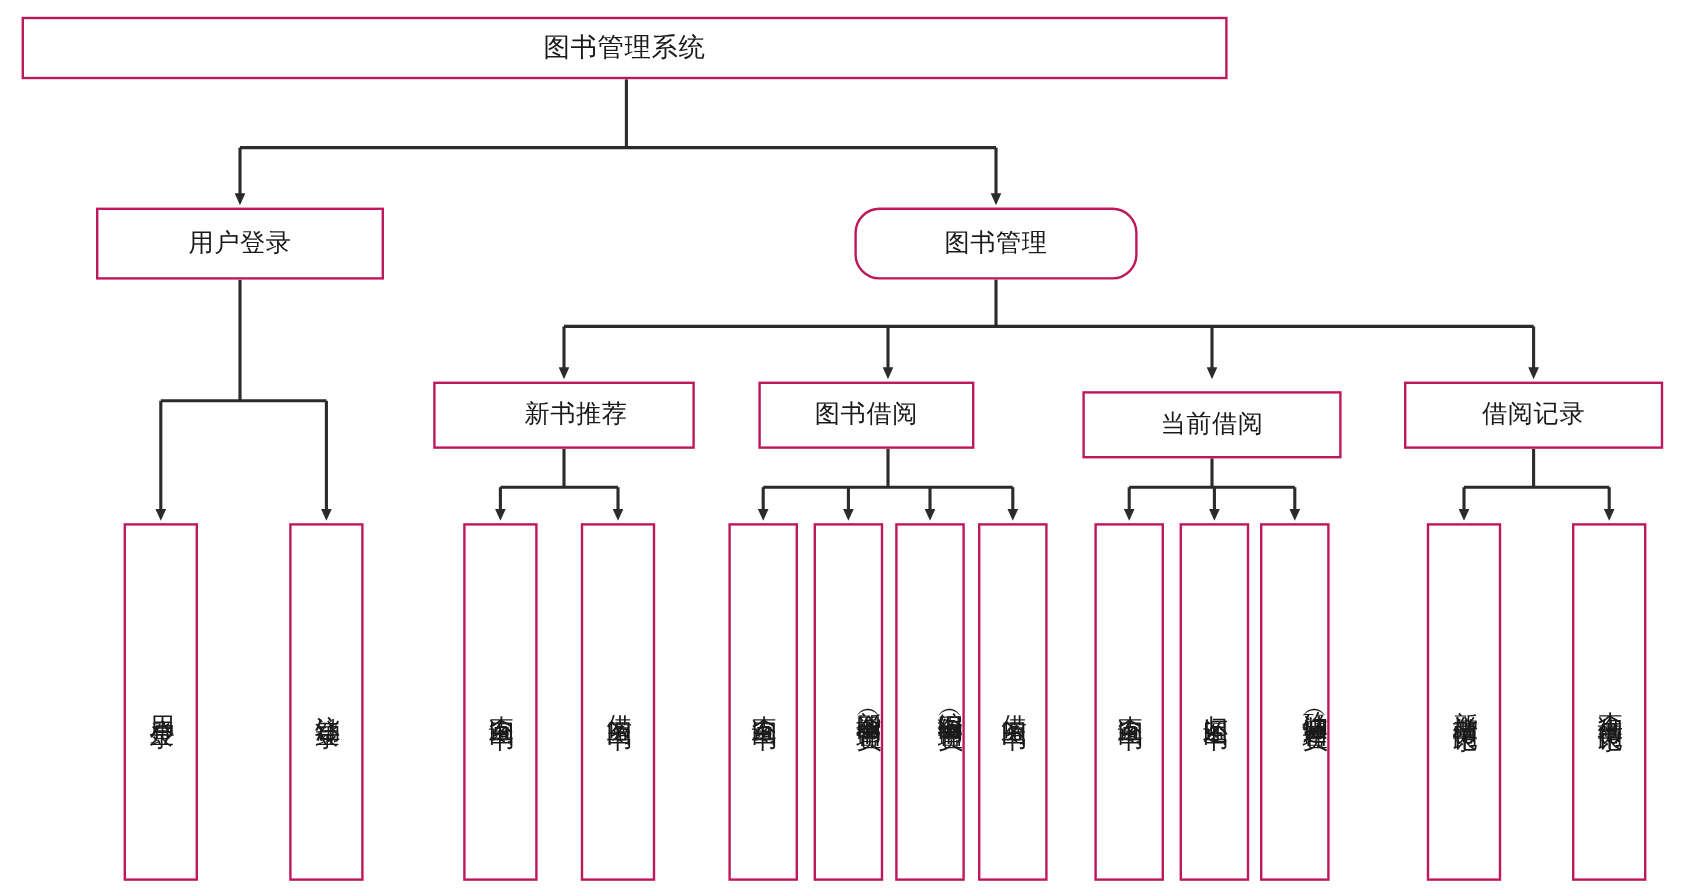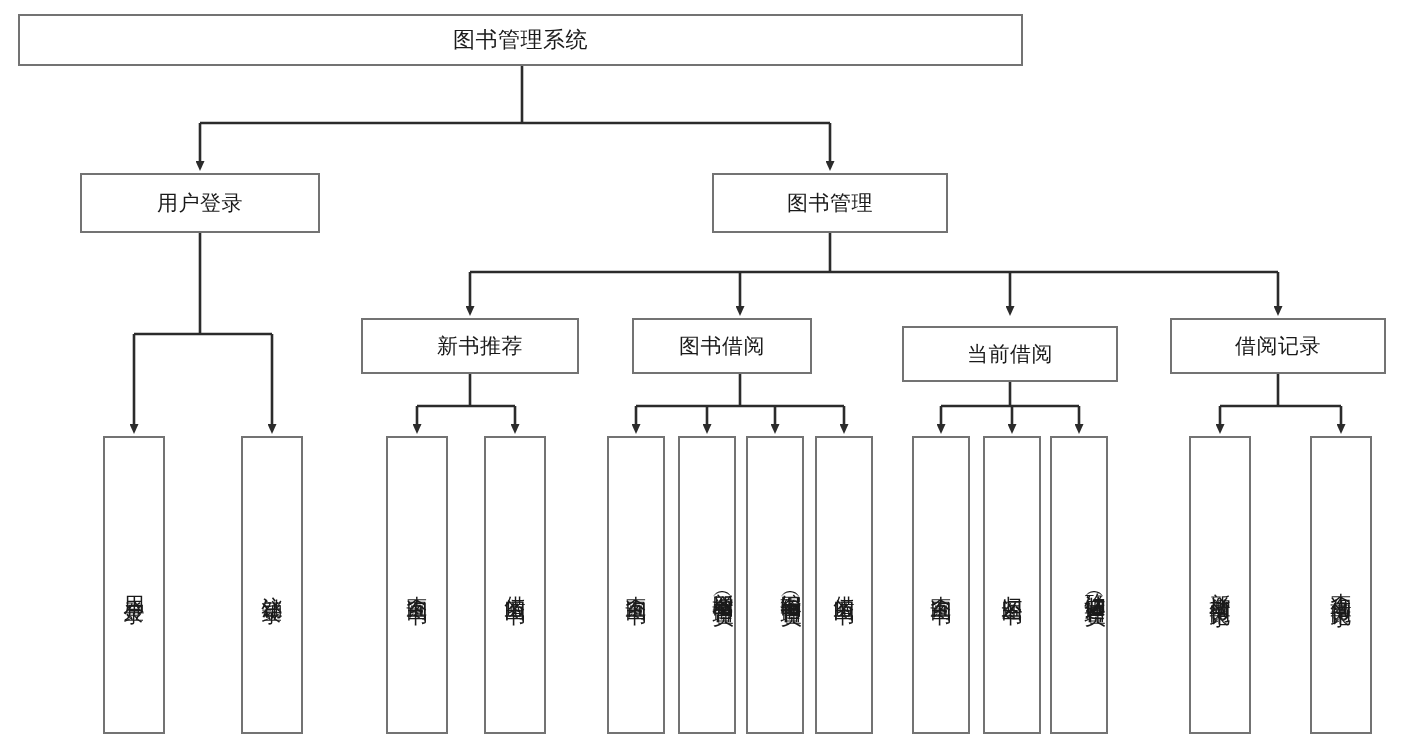--- a/index.html
+++ b/index.html
@@ -22,21 +22,21 @@
     position: absolute;
     left: 0;
     top: 0;
     width: 1405px;
     height: 747px;
     pointer-events: none;
   }
   .node {
     position: absolute;
     box-sizing: border-box;
-    border: 2px solid #737373;
+    border: 2px solid #be185d;
     background: #ffffff;
     color: #1a1a1a;
     display: flex;
     align-items: center;
     justify-content: center;
     text-align: center;
   }
   .node.horizontal {
     font-size: 21px;
     letter-spacing: 0.5px;
@@ -122,21 +122,21 @@
       <path d="M1278,374 L1278,406"></path>
       <path d="M1220,406 L1341,406"></path>
       <path d="M1220,406 L1220,425" marker-end="url(#arrow)"></path>
       <path d="M1341,406 L1341,425" marker-end="url(#arrow)"></path>
     </g>
   </svg>
 
   <div class="node horizontal root" style="left:18px; top:14px; width:1005px; height:52px;">图书管理系统</div>
 
   <div class="node horizontal" style="left:80px; top:173px; width:240px; height:60px;">用户登录</div>
-  <div class="node horizontal" style="left:712px; top:173px; width:236px; height:60px;">图书管理</div>
+  <div class="node horizontal" style="left:712px; top:173px; width:236px; height:60px;border-radius:21px;">图书管理</div>
 
   <div class="node horizontal" style="left:361px; top:318px; width:218px; height:56px;padding-left:20px;">新书推荐</div>
   <div class="node horizontal" style="left:632px; top:318px; width:180px; height:56px;">图书借阅</div>
   <div class="node horizontal" style="left:902px; top:326px; width:216px; height:56px;">当前借阅</div>
   <div class="node horizontal" style="left:1170px; top:318px; width:216px; height:56px;">借阅记录</div>
 
   <div class="node vertical" style="left:103px; top:436px; width:62px; height:298px; align-items:center;">用户登录</div>
   <div class="node vertical" style="left:241px; top:436px; width:62px; height:298px; align-items:center;">注销登录</div>
 
   <div class="node vertical" style="left:386px; top:436px; width:62px; height:298px; align-items:center;">查询图书</div>

